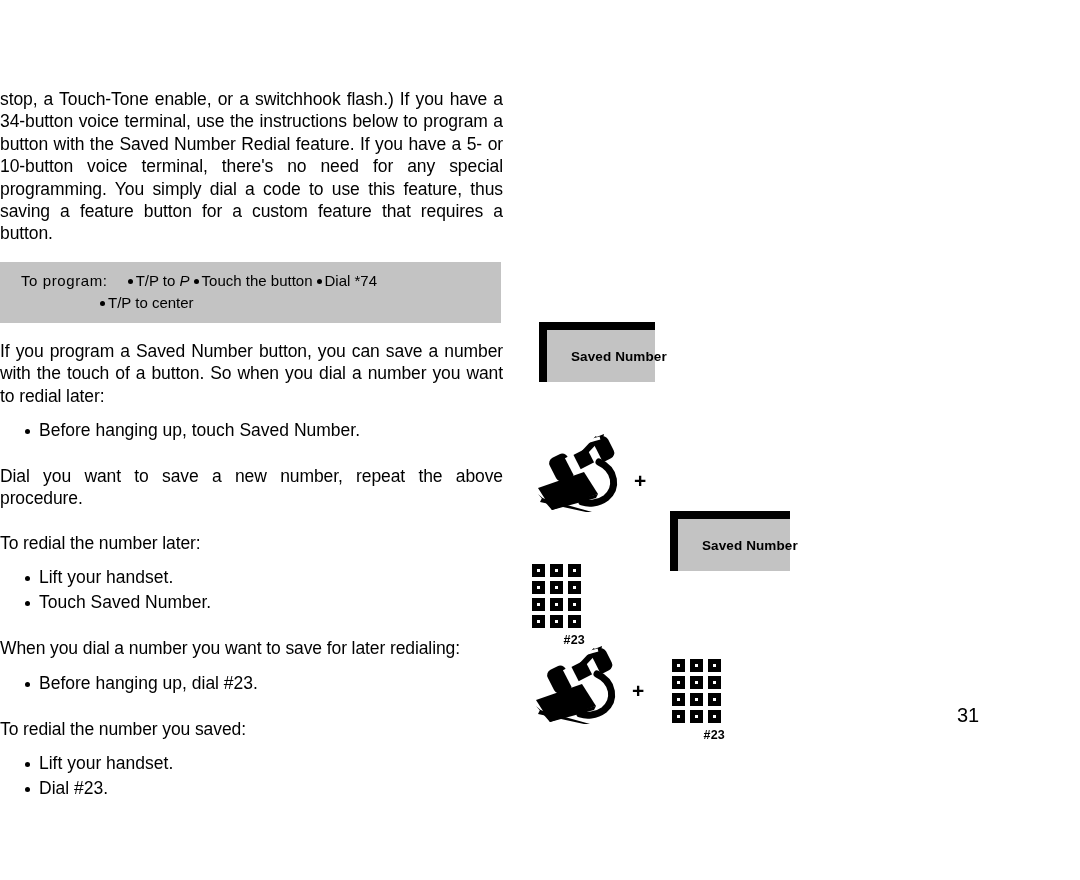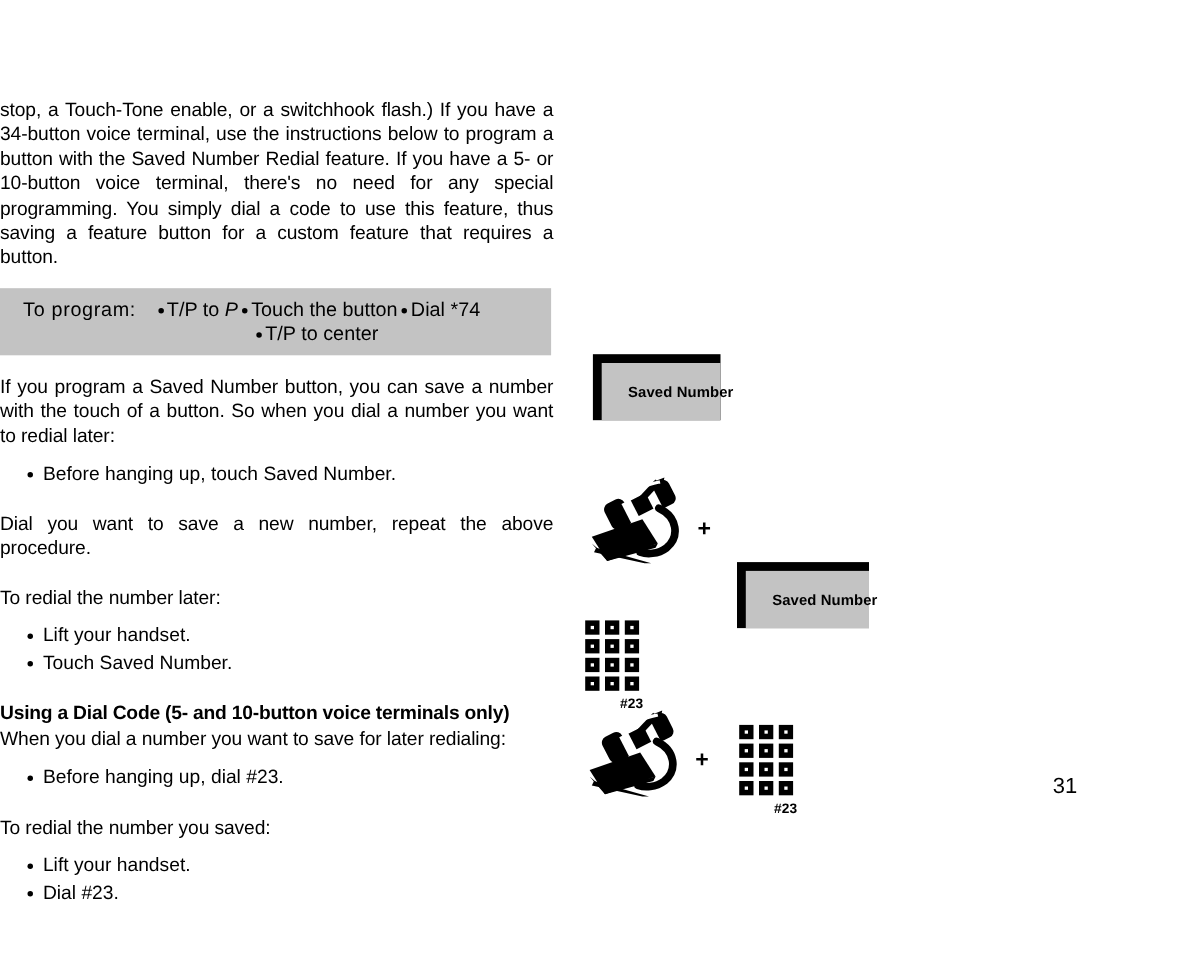--- a/index.html
+++ b/index.html
@@ -49,26 +49,26 @@
 
   
   .gray-band {
     position: relative;
     background: #c3c3c3;
     width: 501px;
     box-sizing: border-box;
     padding: 8px 0 9px 0;
   }
   .gray-line {
-    font-size: 18px;
+    font-size: 15px;
     line-height: 22px;
     white-space: nowrap;
     padding-left: 21px;
   }
-  .gray-line.second { padding-left: 72px; text-align: center; }
+  .gray-line.second { padding-left: 96px; }
   .gl-label { letter-spacing: 0.6px; }
   .italic-p { font-style: italic; }
   .dot-sep {
     display: inline-block;
     width: 5px; height: 5px;
     border-radius: 50%;
     background: #000;
     vertical-align: 2px;
     margin: 0 3px 0 4px;
   }
@@ -227,21 +227,20 @@
 
     <div class="spacer-sm"></div>
 
     <ul class="bullets">
       <li><span>Lift your handset.</span></li>
       <li><span>Touch </span><span class="bold">Saved Number.</span></li>
     </ul>
 
     <div class="spacer-lg"></div>
 
-    <h3 class="subhead">Using a Dial Code (5- and 10-button voice terminals only)</h3>
 
     <p class="body-text last-left">When you dial a number you want to save for later redialing:</p>
 
     <div class="spacer-sm"></div>
 
     <ul class="bullets">
       <li><span>Before hanging up, dial #23.</span></li>
     </ul>
 
     <div class="spacer-lg"></div>

